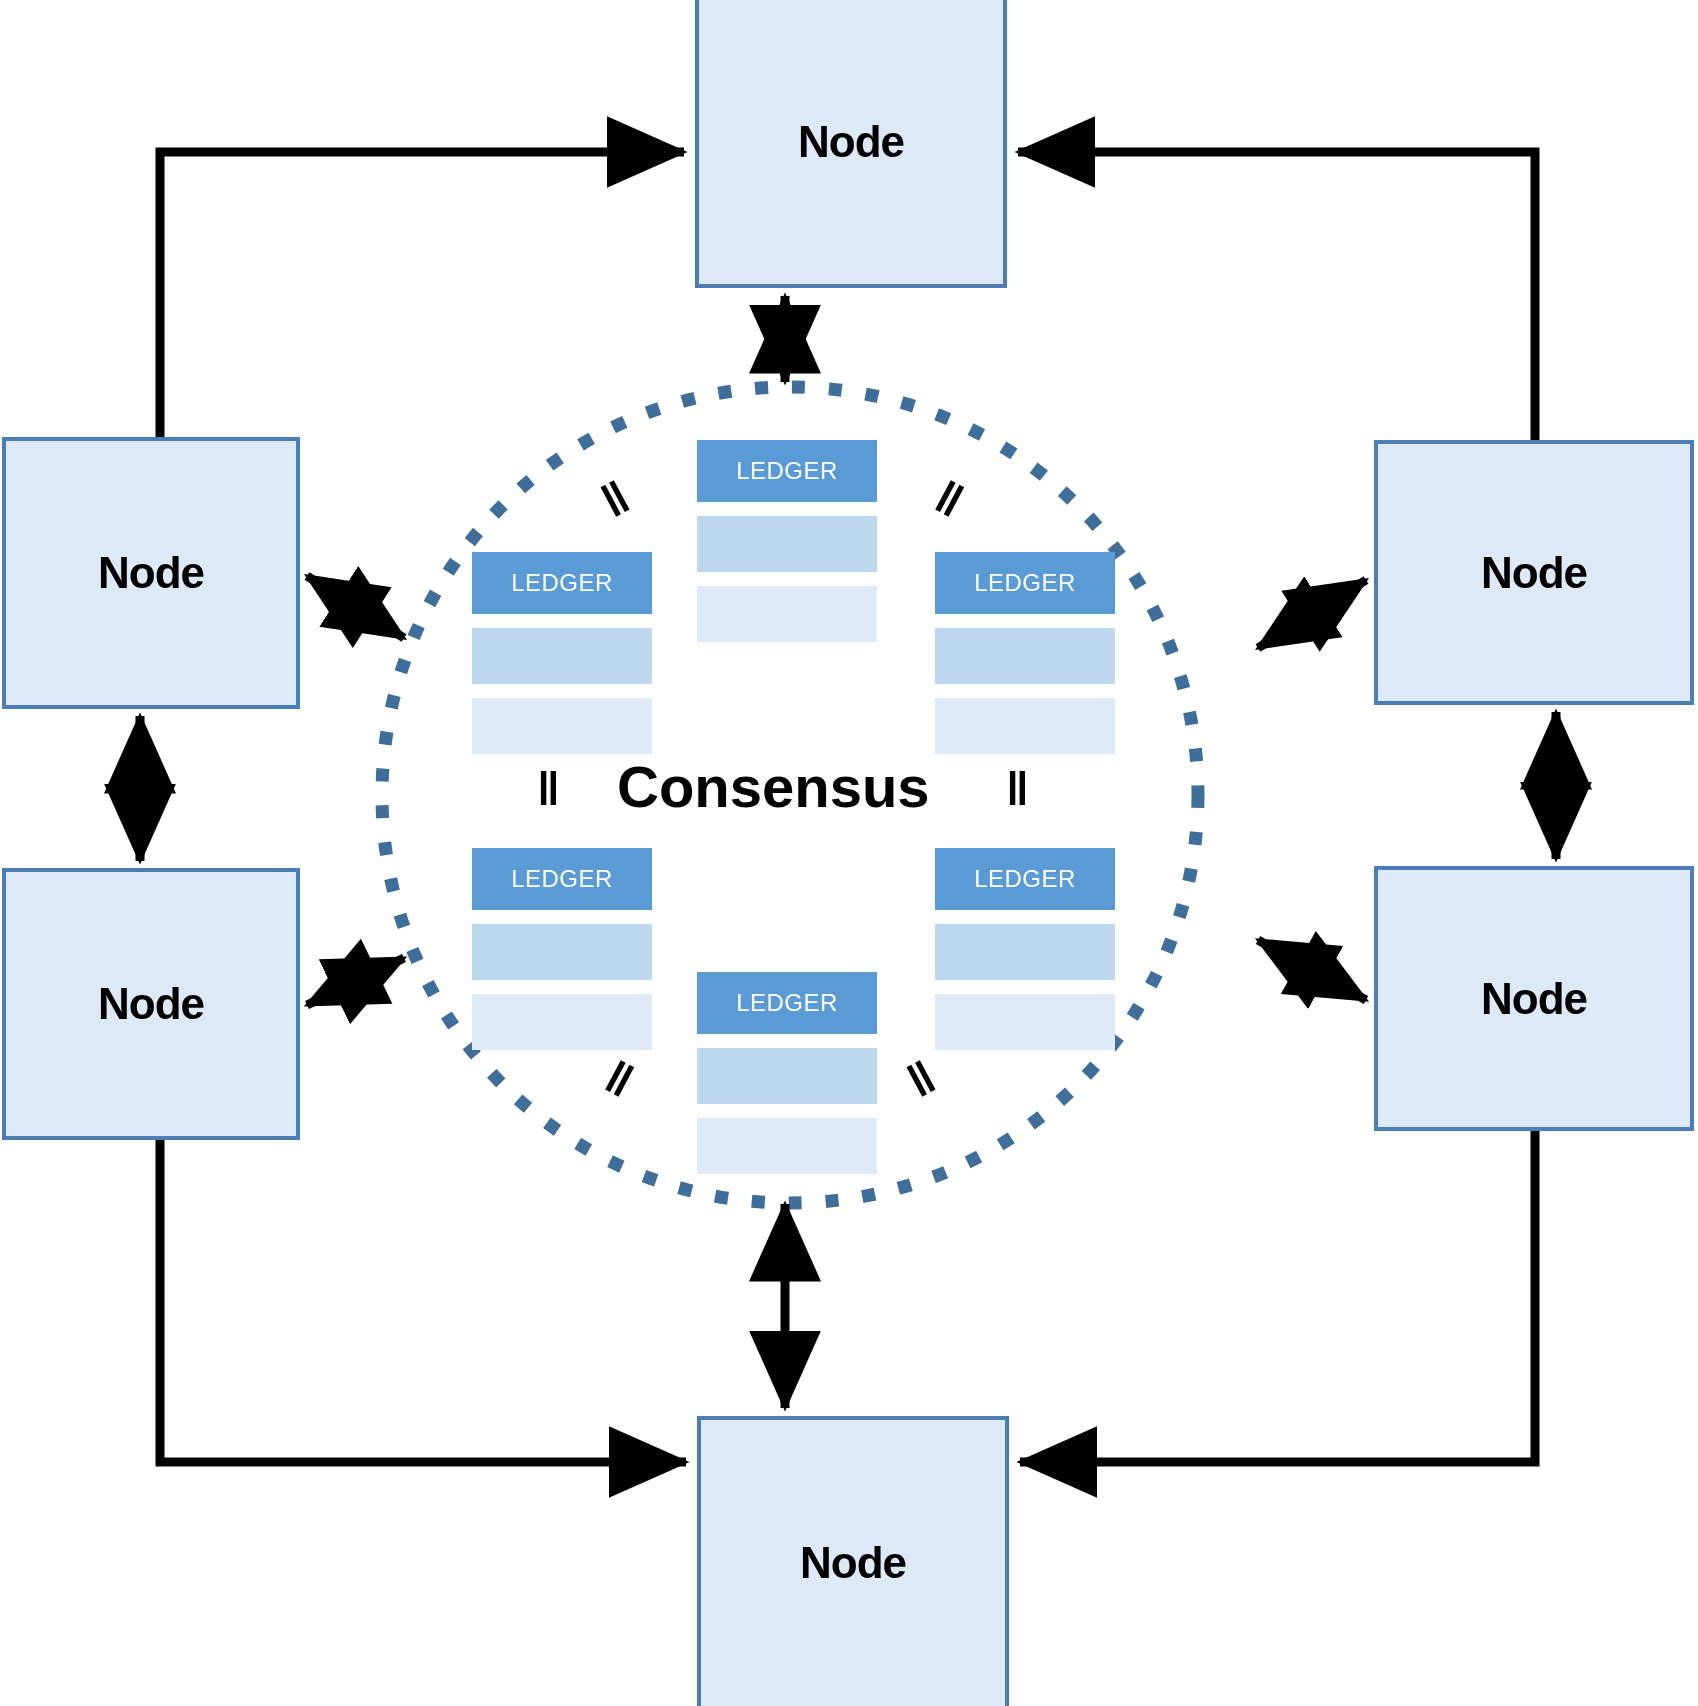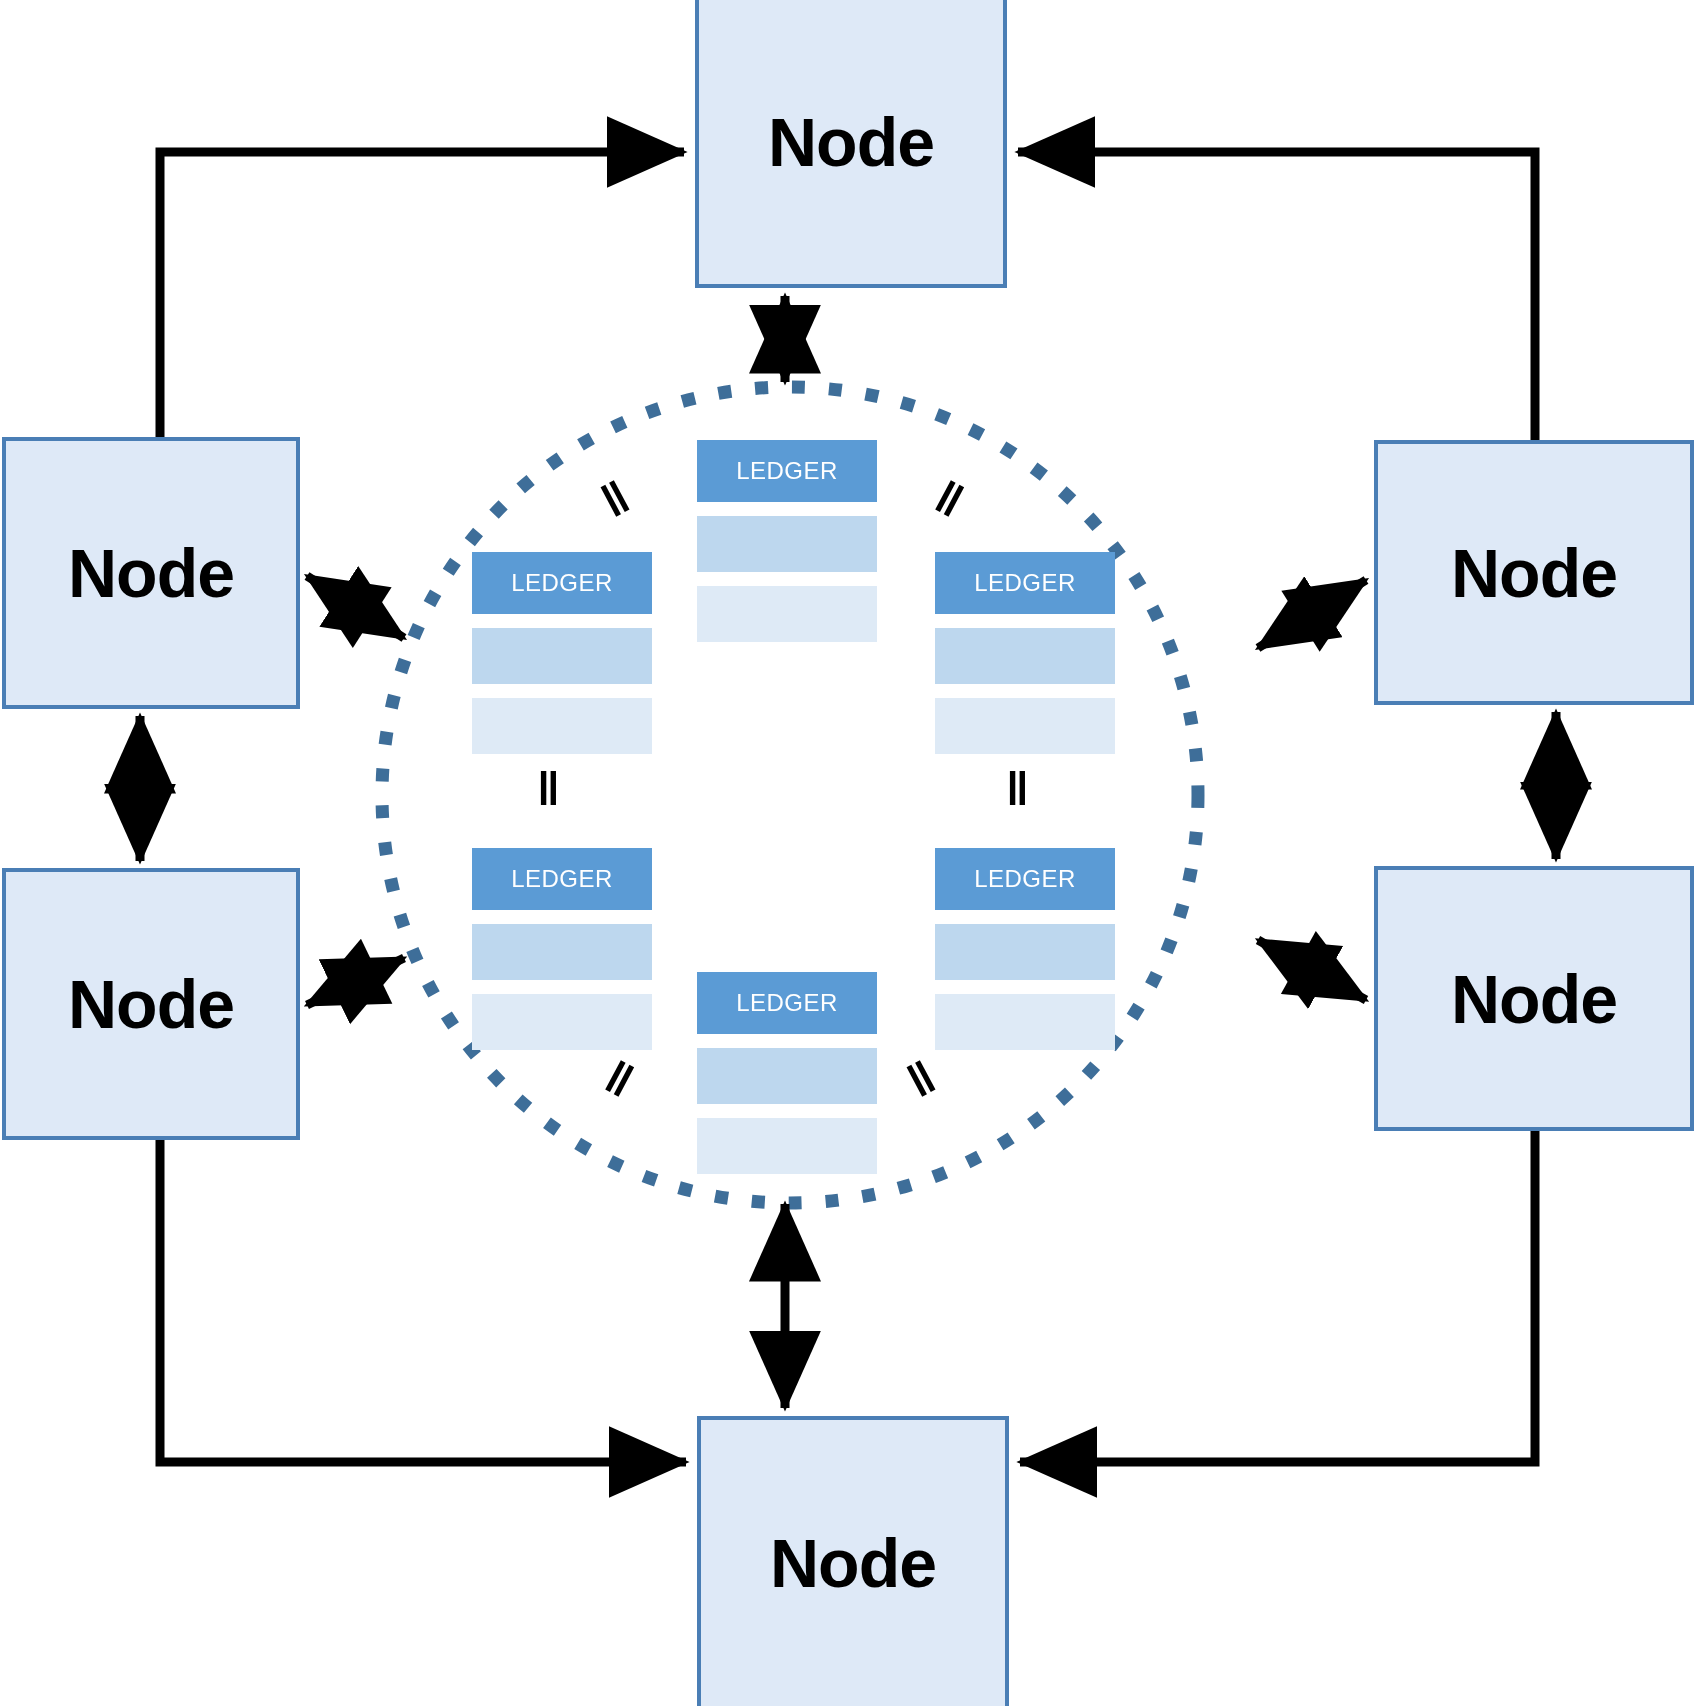--- a/index.html
+++ b/index.html
@@ -23,21 +23,21 @@
     box-sizing: border-box;
     background: #DEE9F7;
     border: 4px solid #4A7EB5;
     display: flex;
     align-items: center;
     justify-content: center;
   }
   .node-label {
     font-family: "Liberation Sans", sans-serif;
     font-weight: bold;
-    font-size: 68px;
+    font-size: 44px;
     color: #000000;
     letter-spacing: -1px;
     line-height: 1;
   }
   
   .ledger {
     position: absolute;
     width: 180px;
   }
   .ledger-header {
@@ -211,14 +211,15 @@
     <div class="ledger-row-2"></div>
   </div>
 
   <span class="eq" style="left:604px; top:476px; transform:rotate(-28deg);">‖</span>
   <span class="eq" style="left:938px; top:476px; transform:rotate(28deg);">‖</span>
   <span class="eq" style="left:537px; top:766px; transform:rotate(0deg);">‖</span>
   <span class="eq" style="left:1006px; top:766px; transform:rotate(0deg);">‖</span>
   <span class="eq" style="left:608px; top:1056px; transform:rotate(28deg);">‖</span>
   <span class="eq" style="left:910px; top:1056px; transform:rotate(-28deg);">‖</span>
 
+  <span class="consensus" style="left:617px; top:758px;">Consensus</span>
 
 </div>
 
 </body></html>

